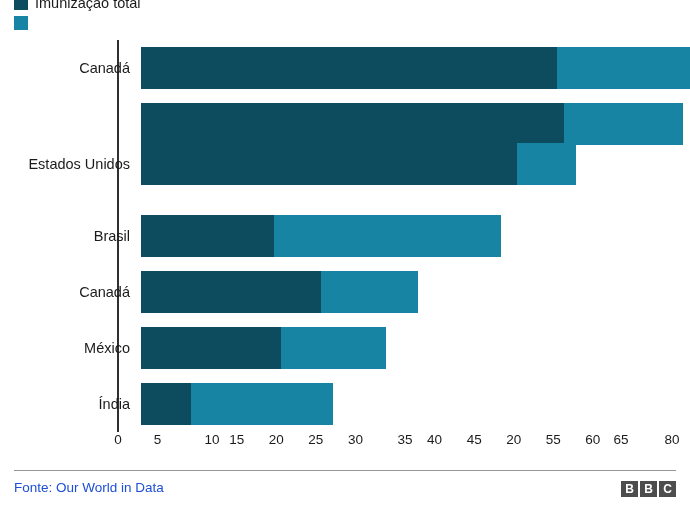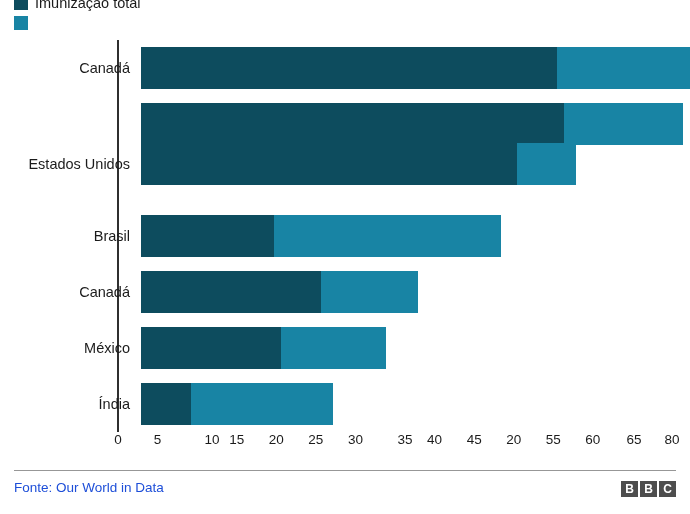--- a/index.html
+++ b/index.html
@@ -234,21 +234,21 @@
       <span class="xtick" style="left: 236.714px;">15</span>
       <span class="xtick" style="left: 276.286px;">20</span>
       <span class="xtick" style="left: 315.857px;">25</span>
       <span class="xtick" style="left: 355.429px;">30</span>
       <span class="xtick" style="left: 395px; margin-left: 10px;">35</span>
       <span class="xtick" style="left: 434.571px;">40</span>
       <span class="xtick" style="left: 474.143px;">45</span>
       <span class="xtick" style="left: 513.714px;">20</span>
       <span class="xtick" style="left: 553.286px;">55</span>
       <span class="xtick" style="left: 592.857px;">60</span>
-      <span class="xtick" style="left: 634px;">65</span>
+      <span class="xtick" style="left: 621px;">65</span>
       <span class="xtick" style="left: 672px;">80</span>
     </div>
 
   <div class="footer-rule"></div>
   <div class="source">Fonte: Our World in Data</div>
   <div class="bbc-logo">
     <span class="bbc-box">B</span>
     <span class="bbc-box">B</span>
     <span class="bbc-box">C</span>
   </div>

